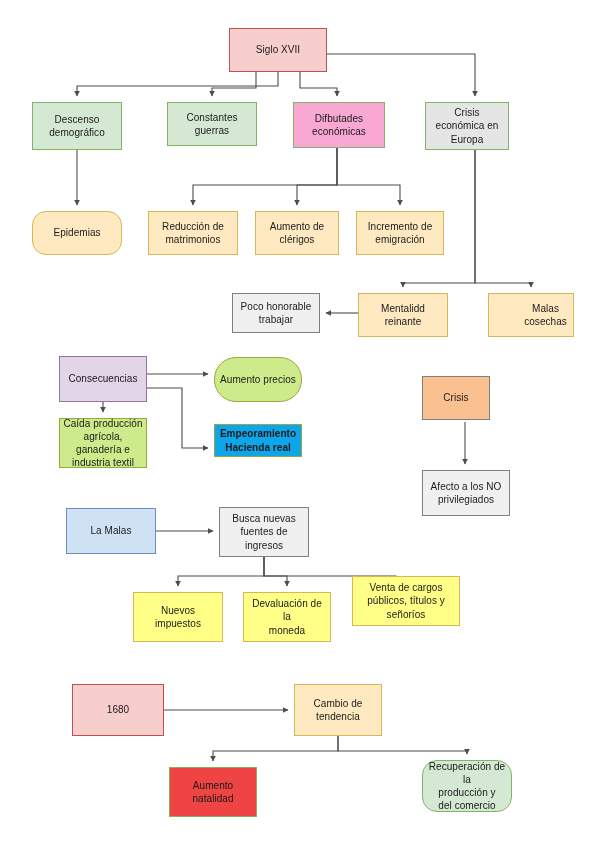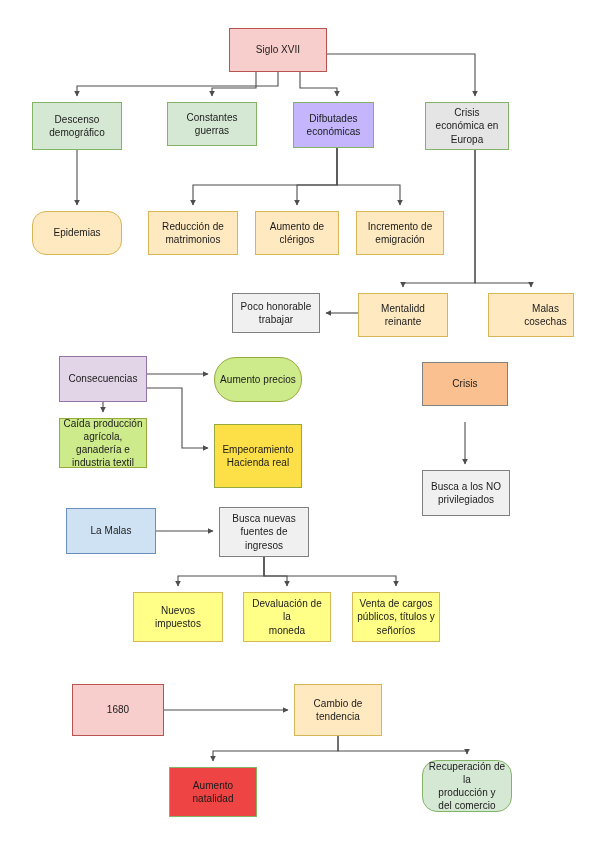--- a/index.html
+++ b/index.html
@@ -78,53 +78,53 @@
         <path d="M 338 736 L 338 751 L 213 751 L 213 761" fill="none" stroke="#4d4d4d" stroke-width="1.1" marker-end="url(#arrow)"></path>
         <path d="M 338 736 L 338 751 L 467 751 L 467 754" fill="none" stroke="#4d4d4d" stroke-width="1.1" marker-end="url(#arrow)"></path>
       </g>
   </svg>
 
   <div id="node-layer">
       <div class="node" style="left: 229px; top: 28px; width: 98px; height: 44px; background: rgb(248, 206, 204); border-color: rgb(184, 84, 80);">Siglo XVII</div>
       <div class="node" style="left: 32px; top: 102px; width: 90px; height: 48px; background: rgb(213, 232, 212); border-color: rgb(130, 179, 102);">Descenso
 demográfico</div>
       <div class="node" style="left: 167px; top: 102px; width: 90px; height: 44px; background: rgb(213, 232, 212); border-color: rgb(130, 179, 102);">Constantes guerras</div>
-      <div class="node" style="left: 293px; top: 102px; width: 81px; height: 46px; background: #c4b5fd; border-color: rgb(130, 179, 102);">Difbutades
+      <div class="node" style="left: 293px; top: 102px; width: 92px; height: 46px; background: #f9a8d4; border-color: rgb(130, 179, 102);">Difbutades
 económicas</div>
       <div class="node" style="left: 425px; top: 102px; width: 84px; height: 48px; background: #e5e5e5; border-color: rgb(130, 179, 102);">Crisis económica en
 Europa</div>
       <div class="node" style="left: 32px; top: 211px; width: 90px; height: 44px; background: rgb(255, 233, 192); border-color: rgb(214, 182, 86); border-radius: 14px;">Epidemias</div>
       <div class="node" style="left: 148px; top: 211px; width: 90px; height: 44px; background: rgb(255, 233, 192); border-color: rgb(214, 182, 86);">Reducción de
 matrimonios</div>
       <div class="node" style="left: 255px; top: 211px; width: 84px; height: 44px; background: rgb(255, 233, 192); border-color: rgb(214, 182, 86);">Aumento de
 clérigos</div>
       <div class="node" style="left: 356px; top: 211px; width: 88px; height: 44px; background: rgb(255, 233, 192); border-color: rgb(214, 182, 86);">Incremento de
 emigración</div>
       <div class="node" style="left: 232px; top: 293px; width: 88px; height: 40px; background: rgb(240, 240, 240); border-color: rgb(128, 128, 128);">Poco honorable
 trabajar</div>
       <div class="node" style="left: 358px; top: 293px; width: 90px; height: 44px; background: rgb(255, 233, 192); border-color: rgb(214, 182, 86);">Mentalidd reinante</div>
       <div class="node" style="left: 488px; top: 293px; width: 86px; height: 44px; background: rgb(255, 233, 192); border-color: rgb(214, 182, 86); padding-left: 32px;">Malas cosechas</div>
       <div class="node" style="left: 59px; top: 356px; width: 88px; height: 46px; background: rgb(225, 213, 231); border-color: rgb(150, 115, 166);">Consecuencias</div>
       <div class="node" style="left: 214px; top: 357px; width: 88px; height: 45px; background: rgb(205, 235, 139); border-color: rgb(151, 169, 60); border-radius: 22px;">Aumento precios</div>
       <div class="node" style="left: 59px; top: 418px; width: 88px; height: 50px; background: rgb(205, 235, 139); border-color: rgb(151, 169, 60);">Caída producción
 agrícola, ganadería e
 industria textil</div>
-      <div class="node" style="left: 214px; top: 424px; width: 88px; height: 64px; background: #fde047; border-color: rgb(151, 169, 60);">Empeoramiento
+      <div class="node" style="left: 214px; top: 424px; width: 88px; height: 33px; background: #0ea5e9; border-color: rgb(151, 169, 60); font-weight: bold;">Empeoramiento
 Hacienda real</div>
-      <div class="node" style="left: 422px; top: 362px; width: 86px; height: 44px; background: rgb(250, 192, 144); border-color: rgb(128, 128, 128);">Crisis</div>
-      <div class="node" style="left: 422px; top: 470px; width: 88px; height: 46px; background: rgb(240, 240, 240); border-color: rgb(128, 128, 128);">Busca a los NO
+      <div class="node" style="left: 422px; top: 376px; width: 68px; height: 44px; background: rgb(250, 192, 144); border-color: rgb(128, 128, 128);">Crisis</div>
+      <div class="node" style="left: 422px; top: 470px; width: 88px; height: 46px; background: rgb(240, 240, 240); border-color: rgb(128, 128, 128);">Afecto a los NO
 privilegiados</div>
       <div class="node" style="left: 66px; top: 508px; width: 90px; height: 46px; background: rgb(207, 226, 243); border-color: rgb(108, 142, 191);">La Malas</div>
       <div class="node" style="left: 219px; top: 507px; width: 90px; height: 50px; background: rgb(240, 240, 240); border-color: rgb(128, 128, 128);">Busca nuevas
 fuentes de ingresos</div>
       <div class="node" style="left: 133px; top: 592px; width: 90px; height: 50px; background: rgb(255, 255, 136); border-color: rgb(214, 182, 86);">Nuevos
 impuestos</div>
       <div class="node" style="left: 243px; top: 592px; width: 88px; height: 50px; background: rgb(255, 255, 136); border-color: rgb(214, 182, 86);">Devaluación de la
 moneda</div>
-      <div class="node" style="left: 352px; top: 592px; width: 88px; height: 50px; background: rgb(255, 255, 136); border-color: rgb(214, 182, 86);">Venta de cargos
+      <div class="node" style="left: 352px; top: 576px; width: 108px; height: 50px; background: rgb(255, 255, 136); border-color: rgb(214, 182, 86);">Venta de cargos
 públicos, títulos y
 señoríos</div>
       <div class="node" style="left: 72px; top: 684px; width: 92px; height: 52px; background: rgb(248, 206, 204); border-color: rgb(184, 84, 80);">1680</div>
       <div class="node" style="left: 294px; top: 684px; width: 88px; height: 52px; background: rgb(255, 233, 192); border-color: rgb(214, 182, 86);">Cambio de
 tendencia</div>
       <div class="node" style="left: 169px; top: 767px; width: 88px; height: 50px; background: #ef4444; border-color: rgb(130, 179, 102);">Aumento natalidad</div>
       <div class="node" style="left: 422px; top: 760px; width: 90px; height: 52px; background: rgb(213, 232, 212); border-color: rgb(130, 179, 102); border-radius: 15px;">Recuperación de la
 producción  y
 del comercio</div>
     </div>

